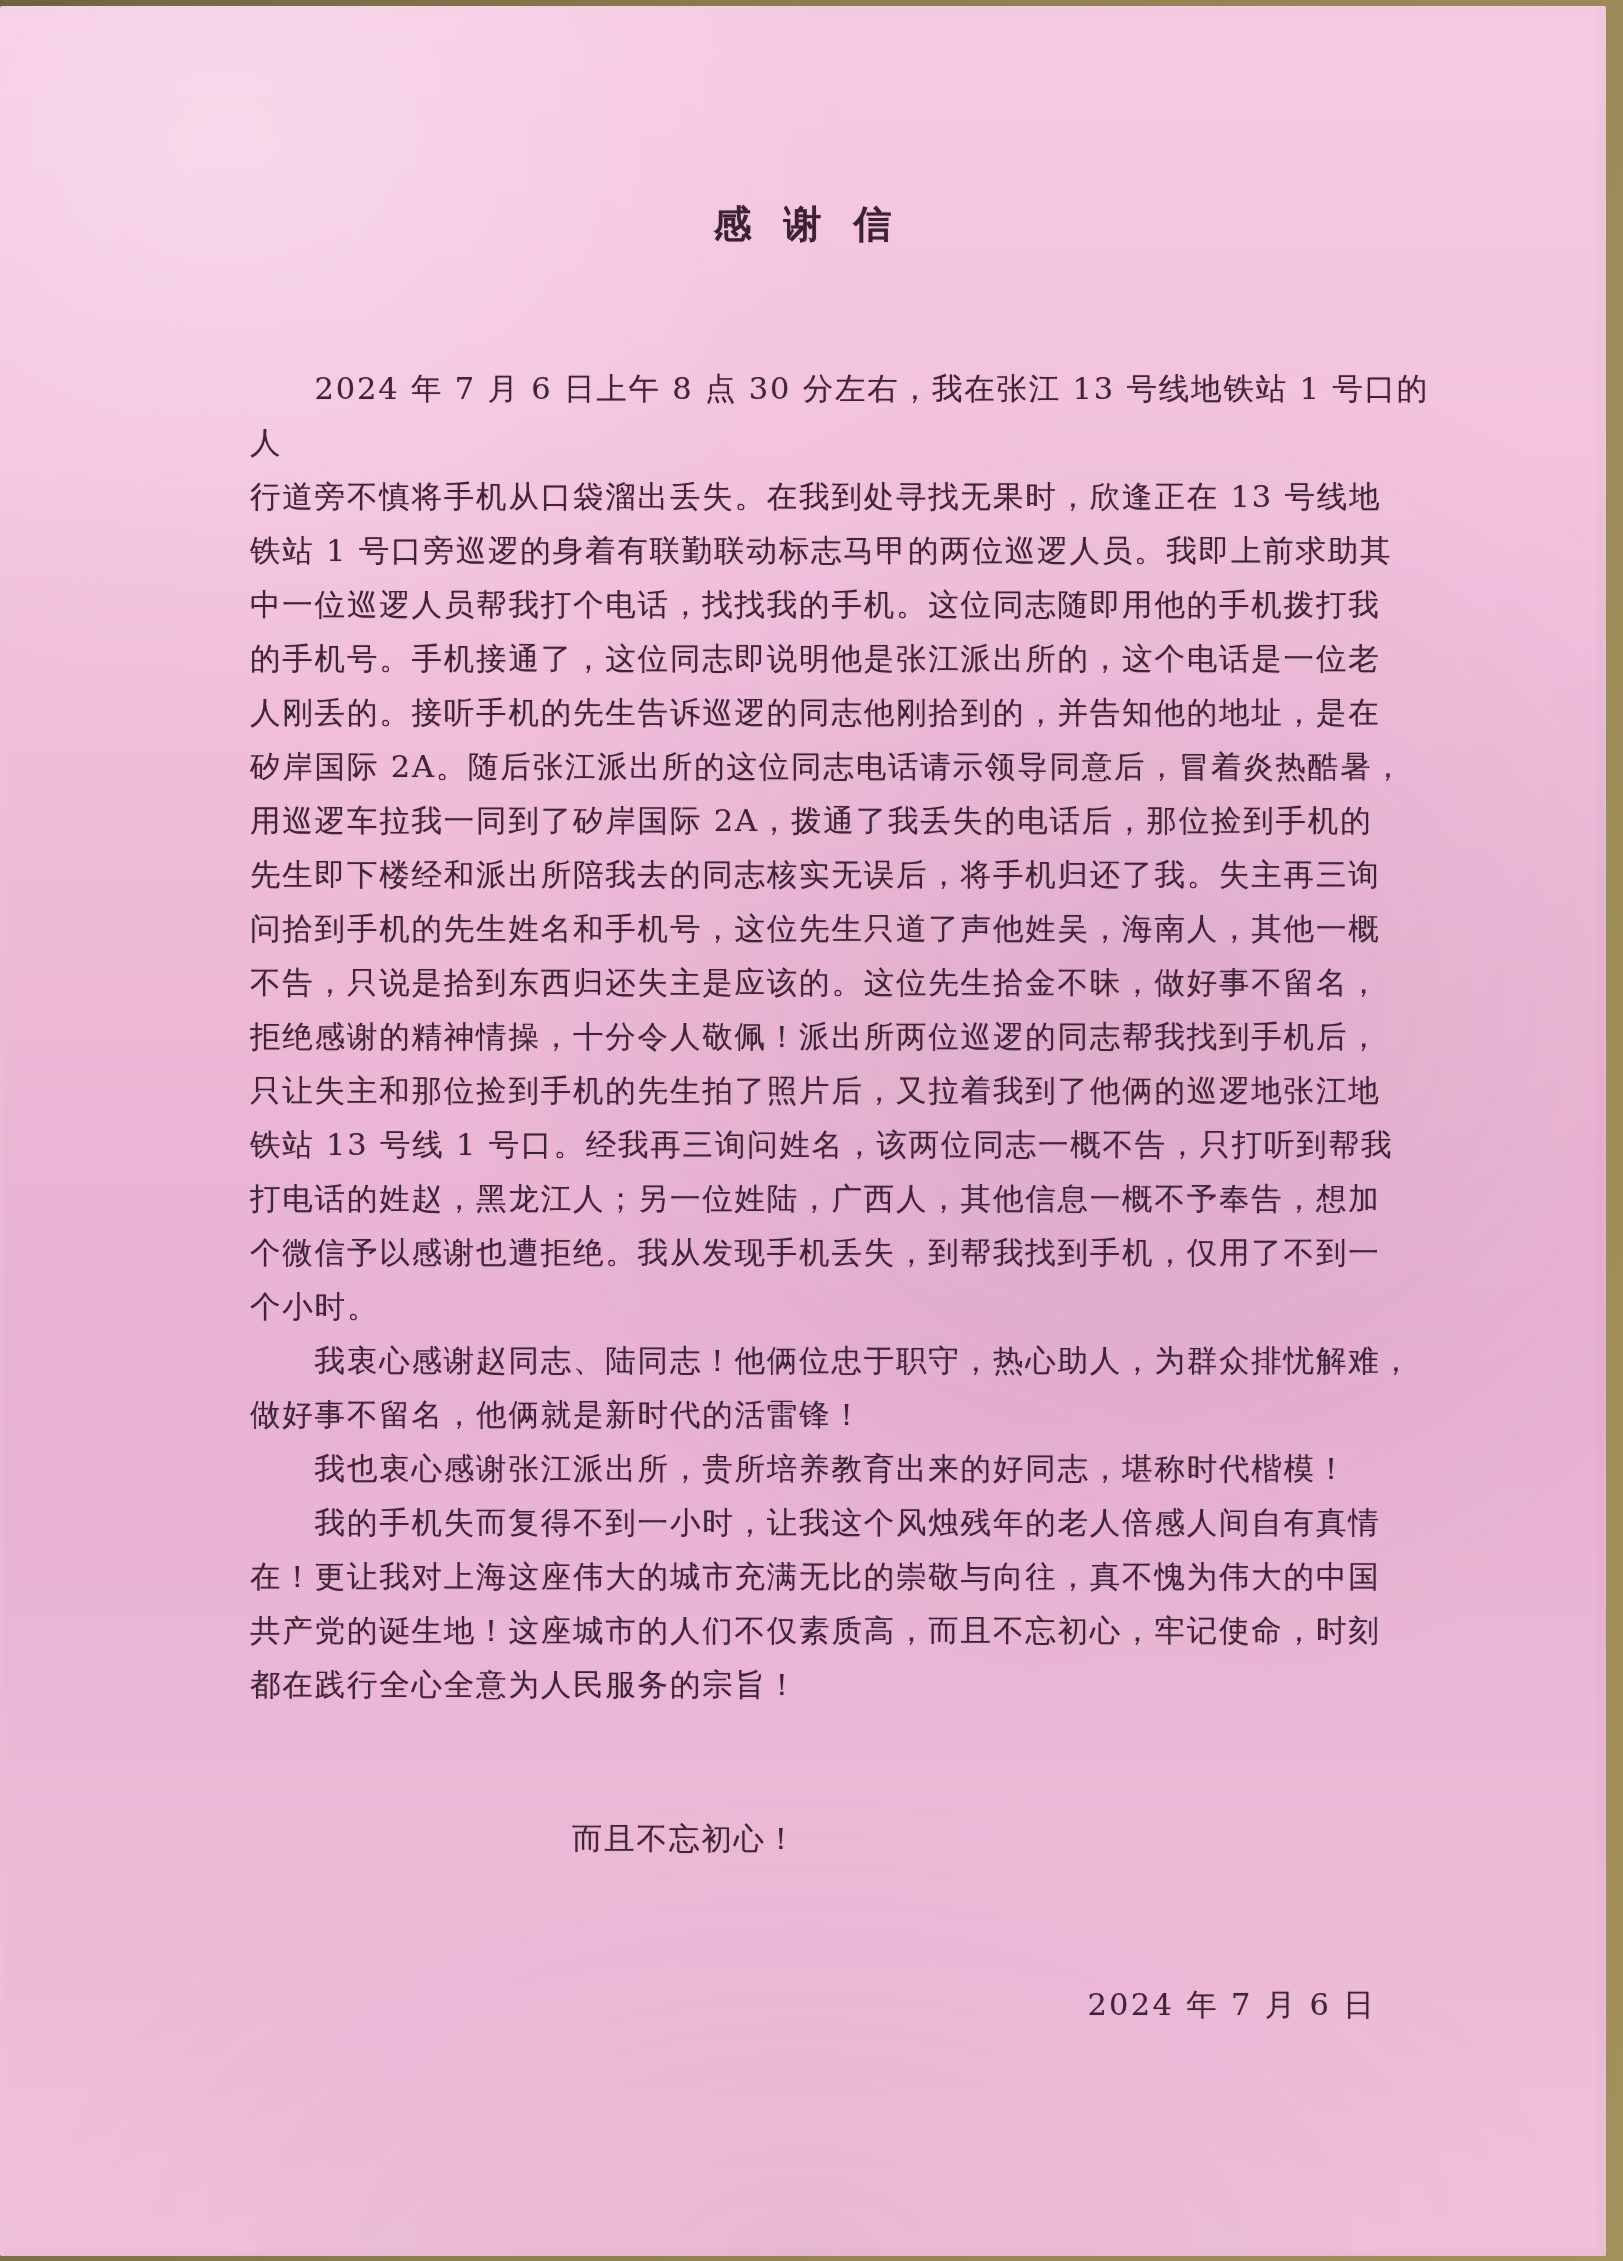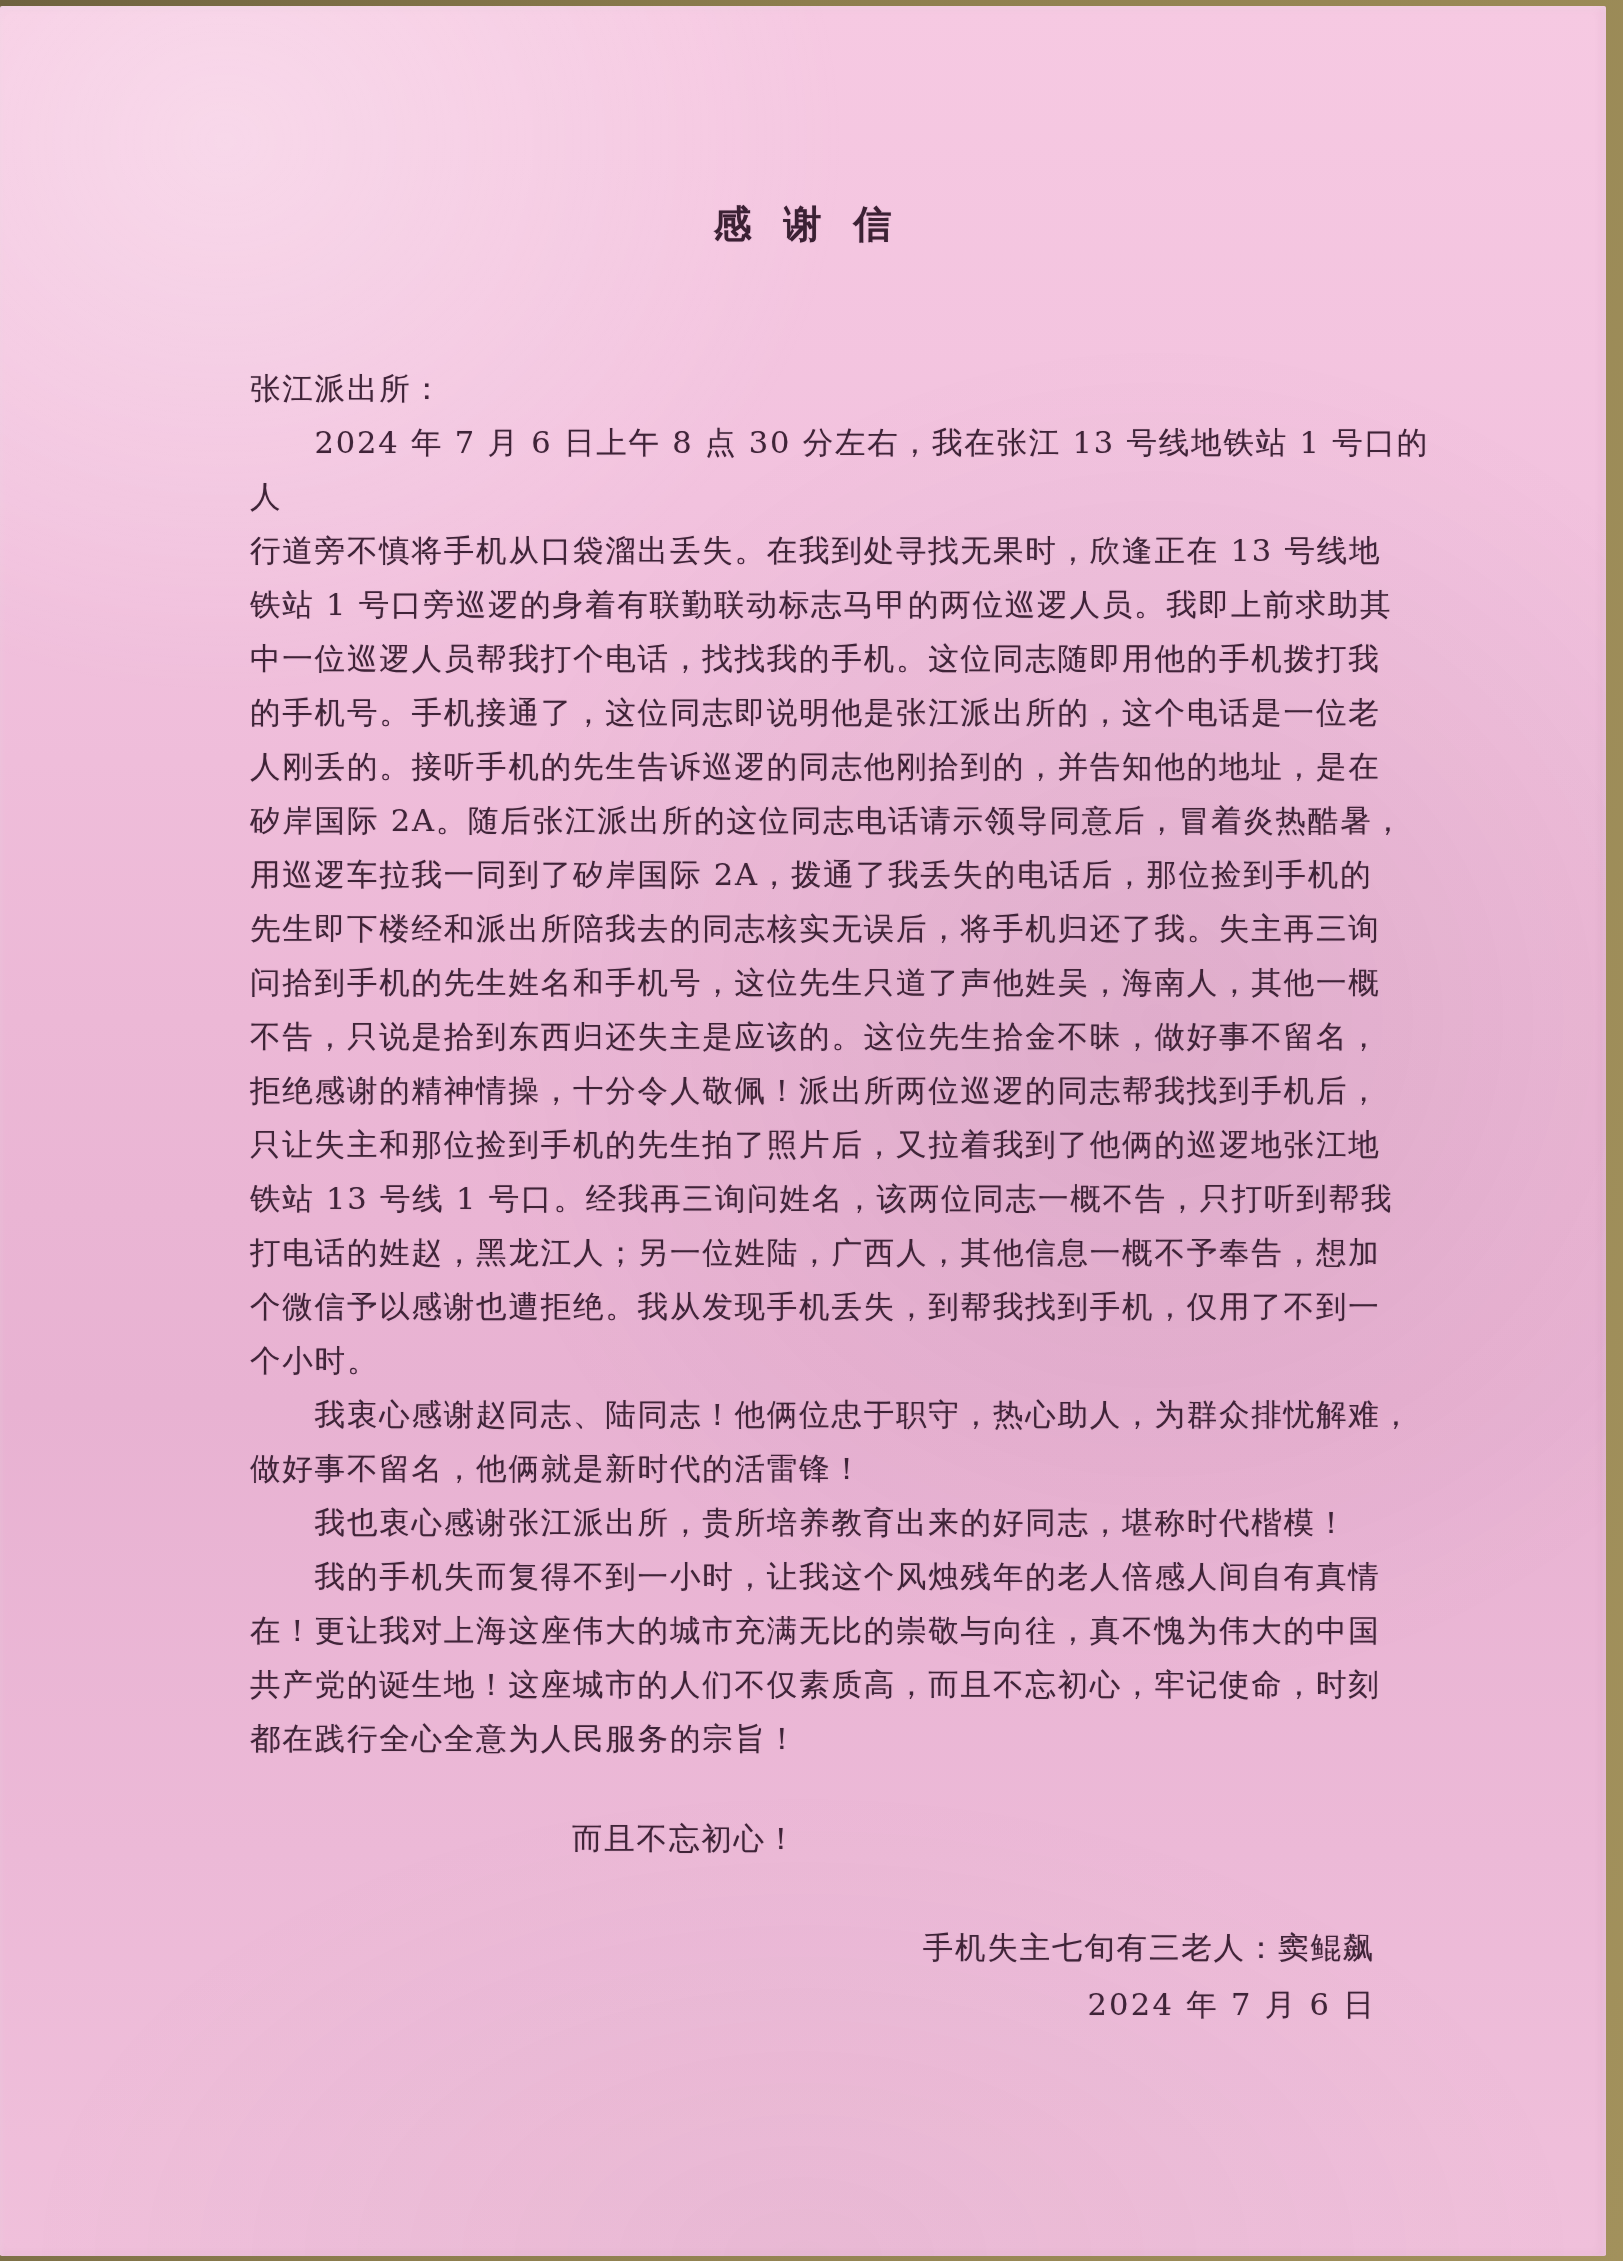--- a/index.html
+++ b/index.html
@@ -95,21 +95,20 @@
 </style>
 </head>
 <body>
 
 <div class="page">
   <div class="paper"></div>
 
   <div class="letter-title">感 谢 信</div>
 
   <div class="letter-body-wrap">
-    <div class="pre">张江派出所：</div>
     <div class="pre">　　2024 年 7 月 6 日上午 8 点 30 分左右，我在张江 13 号线地铁站 1 号口的人
 行道旁不慎将手机从口袋溜出丢失。在我到处寻找无果时，欣逢正在 13 号线地
 铁站 1 号口旁巡逻的身着有联勤联动标志马甲的两位巡逻人员。我即上前求助其
 中一位巡逻人员帮我打个电话，找找我的手机。这位同志随即用他的手机拨打我
 的手机号。手机接通了，这位同志即说明他是张江派出所的，这个电话是一位老
 人刚丢的。接听手机的先生告诉巡逻的同志他刚拾到的，并告知他的地址，是在
 矽岸国际 2A。随后张江派出所的这位同志电话请示领导同意后，冒着炎热酷暑，
 用巡逻车拉我一同到了矽岸国际 2A，拨通了我丢失的电话后，那位捡到手机的
 先生即下楼经和派出所陪我去的同志核实无误后，将手机归还了我。失主再三询
 问拾到手机的先生姓名和手机号，这位先生只道了声他姓吴，海南人，其他一概
@@ -124,17 +123,16 @@
 做好事不留名，他俩就是新时代的活雷锋！
 　　我也衷心感谢张江派出所，贵所培养教育出来的好同志，堪称时代楷模！
 　　我的手机失而复得不到一小时，让我这个风烛残年的老人倍感人间自有真情
 在！更让我对上海这座伟大的城市充满无比的崇敬与向往，真不愧为伟大的中国
 共产党的诞生地！这座城市的人们不仅素质高，而且不忘初心，牢记使命，时刻
 都在践行全心全意为人民服务的宗旨！</div>
   </div>
 
   <div class="closing-salute">而且不忘初心！</div>
 
-  <div class="signature-block">手机失主七旬有三老人：窦鲲飙</div>
 
   <div class="date-line">2024 年 7 月 6 日</div>
 </div>
 
 
 </body></html>

